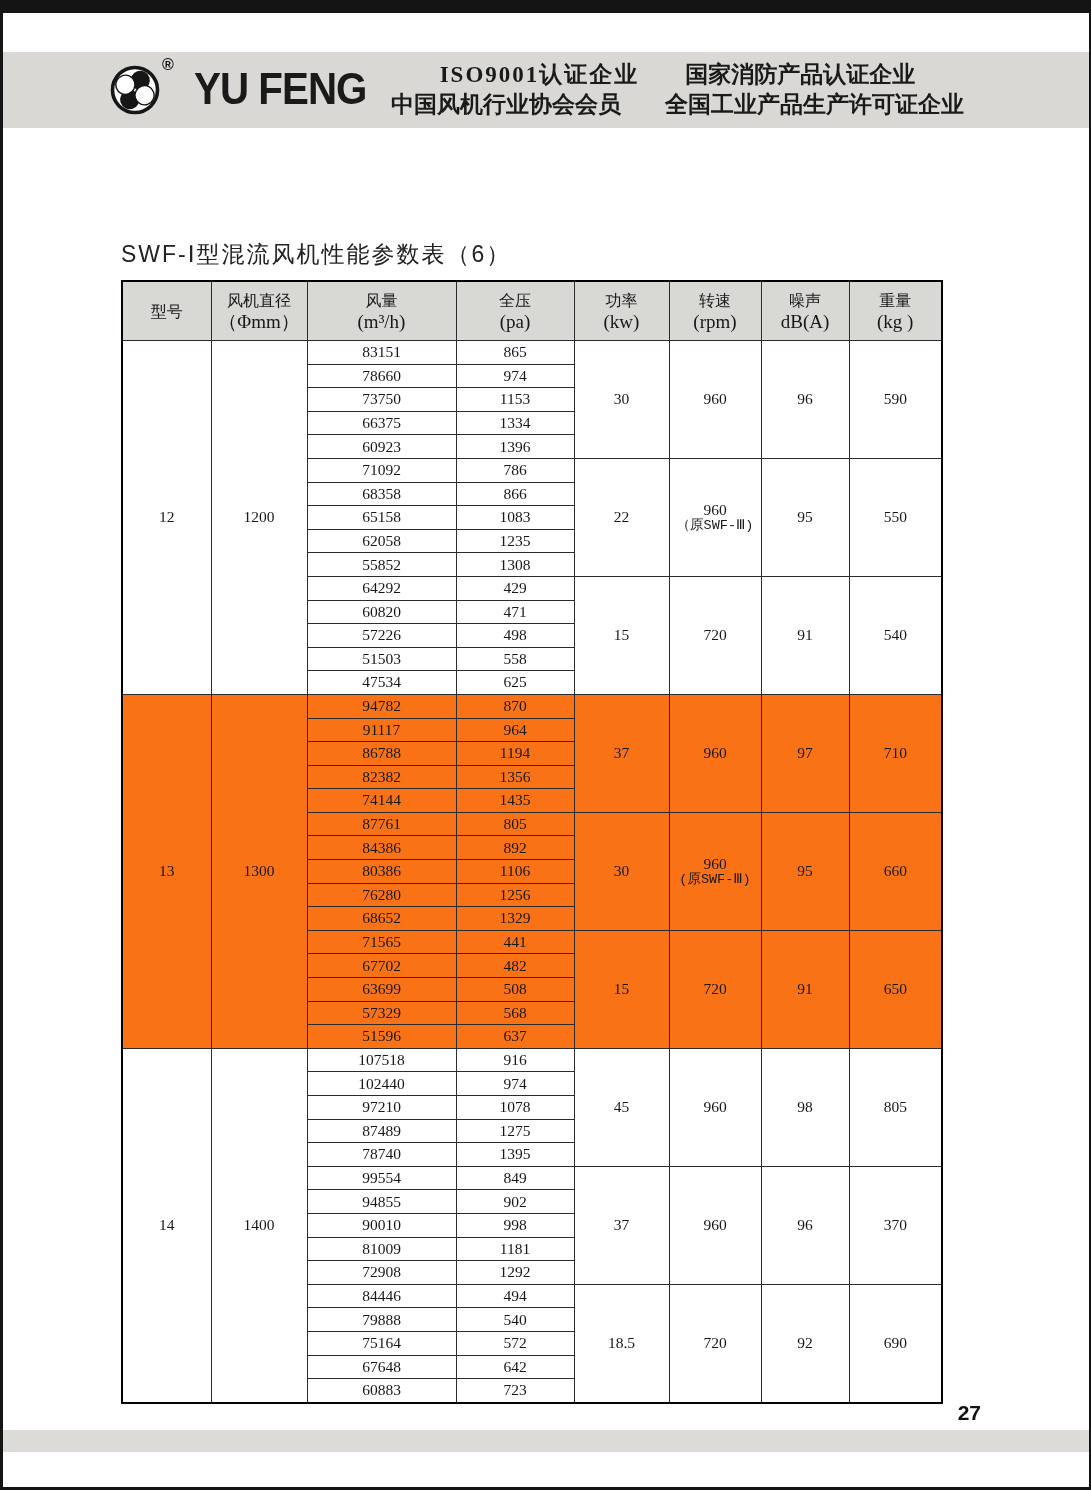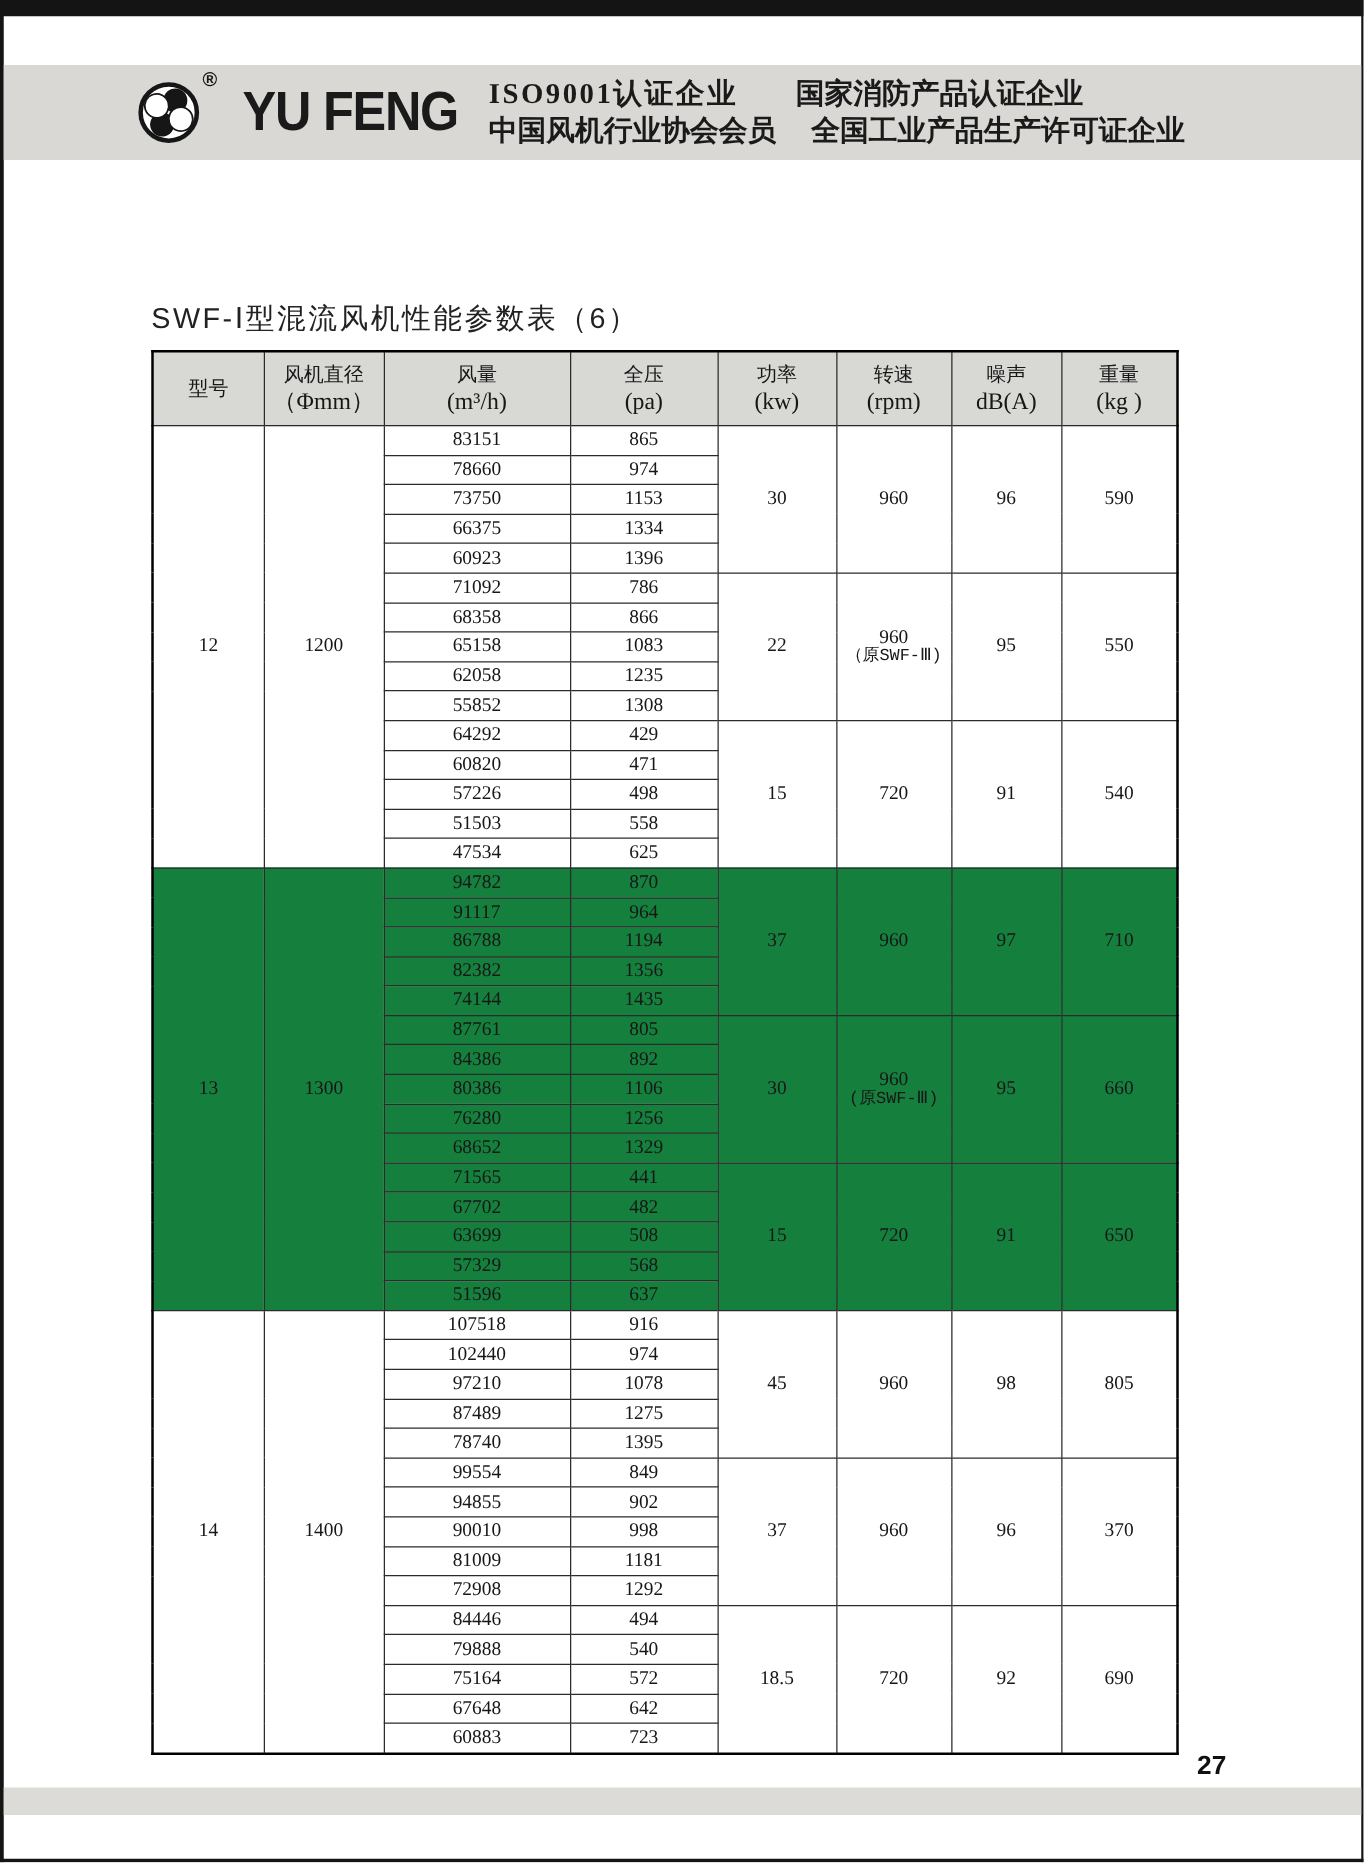--- a/index.html
+++ b/index.html
@@ -21,24 +21,24 @@
               font-family:"Liberation Sans", sans-serif; color:#151515; }
   .brand {
     position:absolute; left:191px; top:12px;
     font-family:"Liberation Sans", sans-serif; font-weight:bold;
     font-size:42px; letter-spacing:-1px; color:#1a1a1a; transform:scale(0.96,1.05);
     transform-origin:left top; white-space:nowrap;
   }
   .cert-block {
     position:absolute; left:388px; top:8px; color:#1a1a1a;
     font-family:"Liberation Serif", serif; font-weight:bold; font-size:23px;
-    line-height:30px; white-space:nowrap;
+    line-height:30px; white-space:nowrap;text-align:center;
   }
   .cert-line1-left { letter-spacing:2px; margin-right:46px; }
-  .cert-line2-left { margin-right:28px;font-family:Liberation Mono, monospace; }
+  .cert-line2-left { margin-right:44px;font-family:Liberation Mono, monospace; }
 
   .section-title {
     position:absolute; left:100px; top:204px;
     font-family:"Liberation Sans", sans-serif; font-weight:bold;
     font-size:21px; color:#111; letter-spacing:1px; white-space:nowrap;
   }
   .table-title {
     position:absolute; left:121px; top:239px; width:820px; text-align:left;
     font-family:Liberation Sans, sans-serif; font-size:23px; color:#222;
     letter-spacing:2px; white-space:nowrap;
@@ -52,21 +52,21 @@
   table.perf th, table.perf td {
     border:1px solid #2b2b2b; text-align:center; vertical-align:middle;
     padding:0; color:#171717;
   }
   table.perf thead th {
     height:58px; background:#d8d8d5; font-weight:normal;
     font-size:16px; line-height:21px;
   }
   table.perf thead .th-sub { display:block; font-size:19px; }
   table.perf tbody td { height:22.6px; font-size:15.5px; line-height:1.05; }
-  table.perf tbody tr.shaded td { background:#15803d; }
+  table.perf tbody tr.shaded td { background:#f97316; }
   table.perf td .note { font-size:13.5px; line-height:15px;font-family:Liberation Mono, monospace; }
 
   .footer-band {
     position:absolute; top:1430px; left:3px; right:2px; height:22px;
     background:#dcdbd7;
   }
   .page-number {
     position:absolute; top:1401px; right:110px;
     font-family:"Liberation Sans", sans-serif; font-weight:bold;
     font-size:21px; color:#111;

